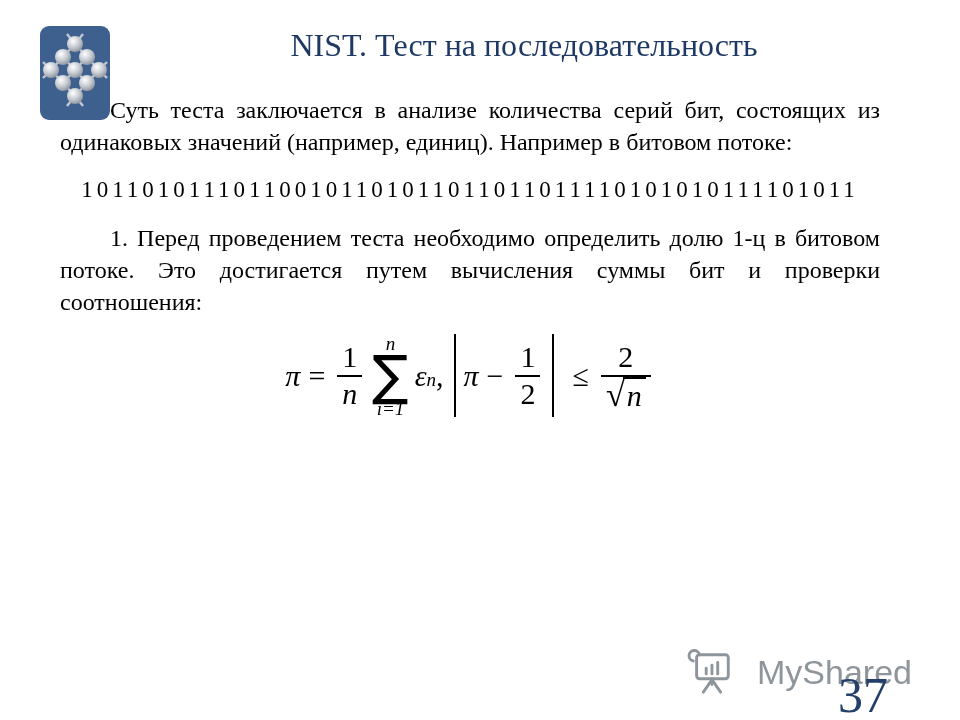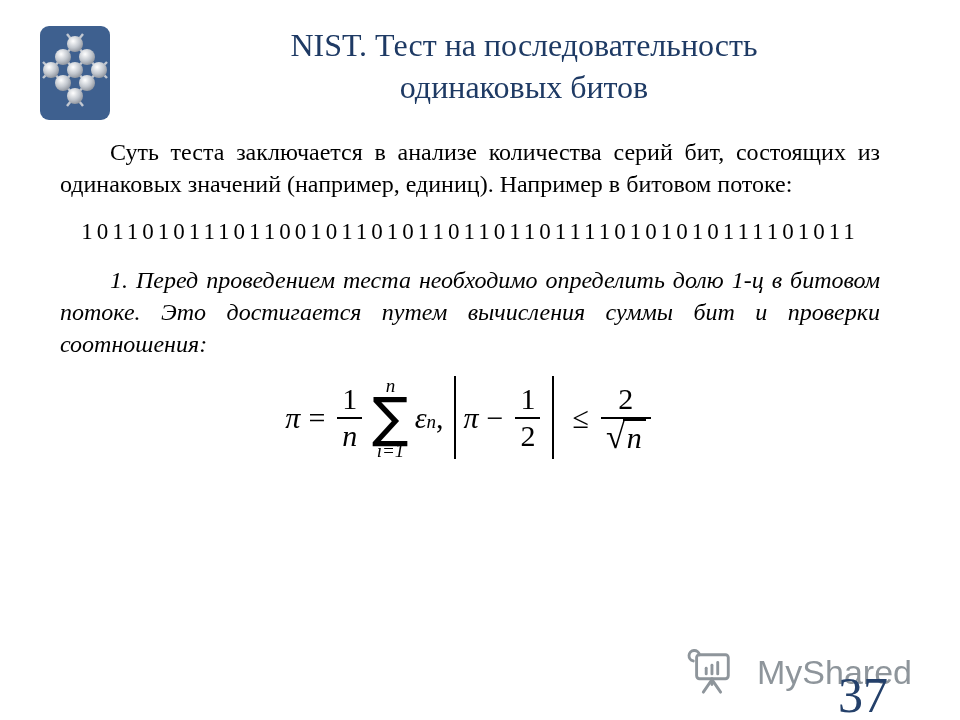--- a/index.html
+++ b/index.html
@@ -21,21 +21,21 @@
   
   .content { padding:0 44px; margin-top:28px; }
   p.bodytext {
     font-size:24px; line-height:32px; margin:16px;
     text-align:justify; text-indent:50px;
   }
   .bits {
     font-size:23px; line-height:32px; letter-spacing:4px;
     text-align:center; white-space:nowrap;
   }
-  .gap-before { margin-top:32px;font-style:italic; }
+  .gap-before { margin-top:32px; }
 
   
   .formula-wrap { display:flex; justify-content:center; margin:14px 0 10px; }
   .formula {
     display:flex; align-items:center;
     font-size:30px; font-family:"Liberation Serif","DejaVu Serif",serif;
   }
   .it { font-style:italic; }
   .op { margin:0 8px; }
   .frac { display:inline-flex; flex-direction:column; align-items:center; margin:0 4px; }
@@ -116,21 +116,20 @@
         <circle cx="11" cy="44" r="8"></circle>
           <circle cx="35" cy="44" r="8"></circle>
           <circle cx="59" cy="44" r="8"></circle>
         <circle cx="23" cy="57" r="8"></circle>
           <circle cx="47" cy="57" r="8"></circle>
         <circle cx="35" cy="70" r="8"></circle>
       </g>
     </svg>
     <div class="title">
       <div>NIST. Тест на последовательность</div>
-      <div>одинаковых битов</div>
     </div>
   </div>
 
   <div class="content">
     <p class="bodytext">Суть теста заключается в анализе количества серий бит, состоящих из одинаковых значений (например, единиц). Например в битовом потоке:</p>
     <div class="bits">101101011101100101101011011011011110101010111101011</div>
     <p class="bodytext gap-before">1. Перед проведением теста необходимо определить долю 1-ц в битовом потоке. Это достигается путем вычисления суммы бит и проверки соотношения:</p>
 
     <div class="formula-wrap">
       <div class="formula">

